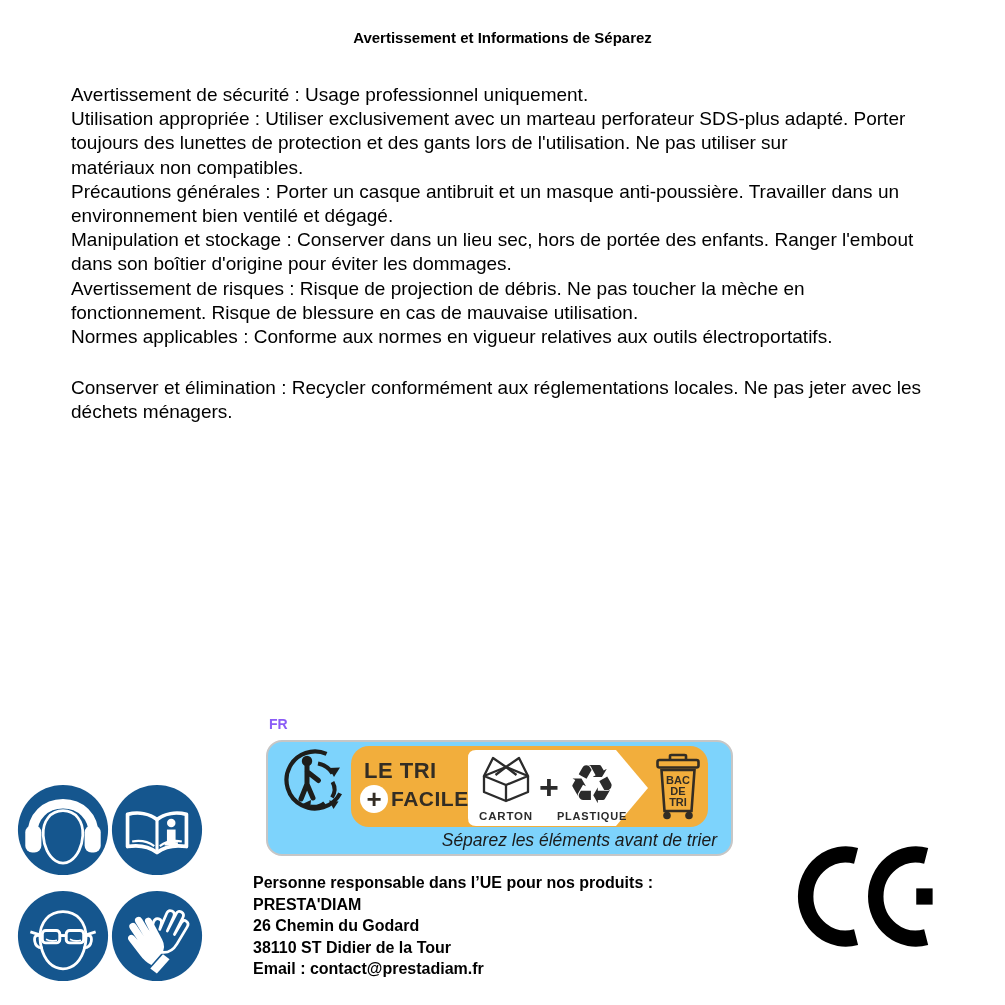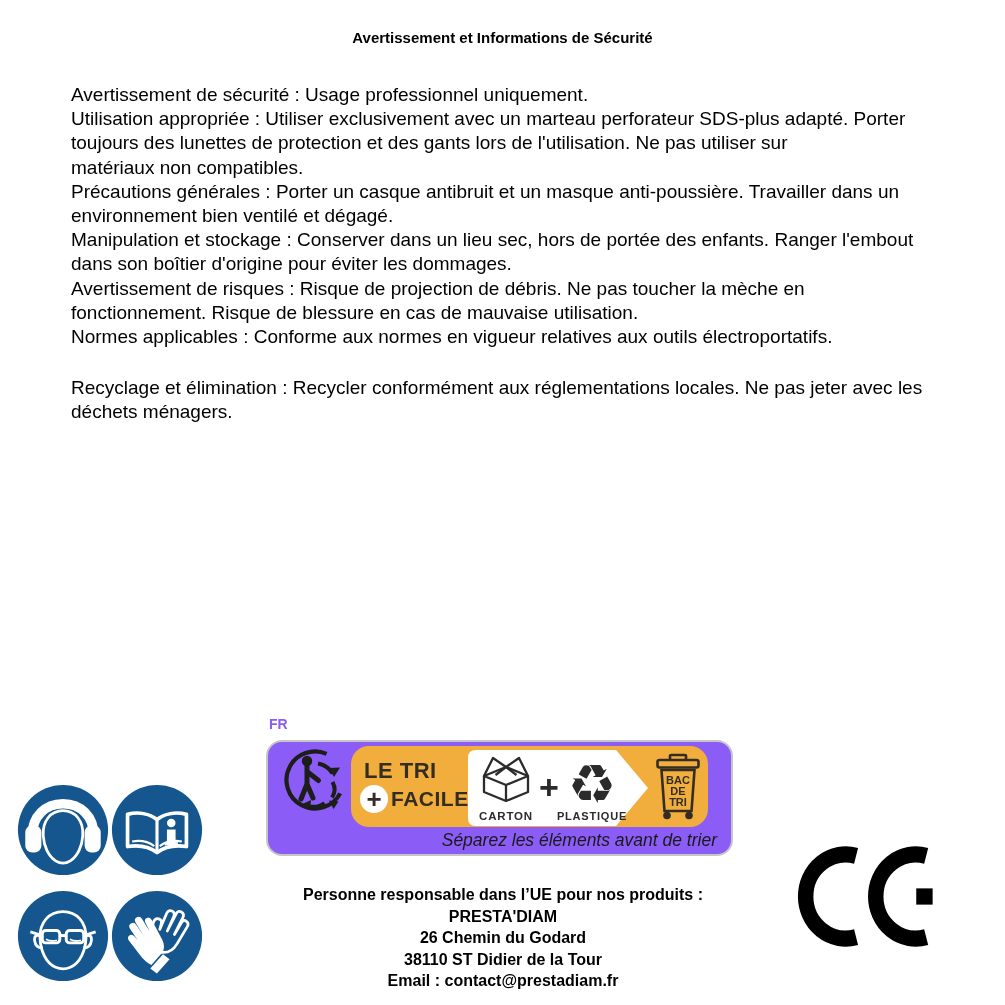--- a/index.html
+++ b/index.html
@@ -23,50 +23,50 @@
   .picto.book    { left:111px; top:784px; }
   .picto.goggles { left:17px;  top:890px; }
   .picto.gloves  { left:111px; top:890px; }
 
   .fr-label{
     position:absolute; left:269px; top:716px;
     font-size:14px; font-weight:bold; color:#8b5cf6;
   }
   .tri-box{
     position:absolute; left:266px; top:740px; width:467px; height:116px;
-    background:#8b5cf6; border:2px solid #c6c6c6; border-radius:16px;
+    background:#7dd3fc; border:2px solid #c6c6c6; border-radius:16px;
   }
   .tri-box svg{ display:block; width:463px; height:112px; }
 
   .address-block{
     position:absolute; left:253px; top:872px; width:500px;
-    text-align:center; font-size:16px; font-weight:bold;
-    line-height:21.6px; white-space:pre-line;margin-top:12px;
+    text-align:left; font-size:16px; font-weight:bold;
+    line-height:21.6px; white-space:pre-line;
   }
 
   .ce-mark{ position:absolute; left:797px; top:843px; width:142px; height:107px; }
   .ce-mark svg{ display:block; width:100%; height:100%; }
 </style>
 </head>
 <body>
 
-<div class="doc-title">Avertissement et Informations de Sécurité</div>
+<div class="doc-title">Avertissement et Informations de Séparez</div>
 
 <div class="safety-block block1">Avertissement de sécurité : Usage professionnel uniquement.
 Utilisation appropriée : Utiliser exclusivement avec un marteau perforateur SDS-plus adapté. Porter
 toujours des lunettes de protection et des gants lors de l'utilisation. Ne pas utiliser sur
 matériaux non compatibles.
 Précautions générales : Porter un casque antibruit et un masque anti-poussière. Travailler dans un
 environnement bien ventilé et dégagé.
 Manipulation et stockage : Conserver dans un lieu sec, hors de portée des enfants. Ranger l'embout
 dans son boîtier d'origine pour éviter les dommages.
 Avertissement de risques : Risque de projection de débris. Ne pas toucher la mèche en
 fonctionnement. Risque de blessure en cas de mauvaise utilisation.
 Normes applicables : Conforme aux normes en vigueur relatives aux outils électroportatifs.</div>
-<div class="safety-block block2">Recyclage et élimination : Recycler conformément aux réglementations locales. Ne pas jeter avec les
+<div class="safety-block block2">Conserver et élimination : Recycler conformément aux réglementations locales. Ne pas jeter avec les
 déchets ménagers.</div>
 
 <div class="picto ear">
   <svg viewBox="0 0 100 100">
     <circle cx="50" cy="50" r="49" fill="#15568E"></circle>
     <path d="M50 29 C 63.5 29 72.5 40.5 71.5 56 C 70.8 67.5 66 78.5 58 83.5 C 53 86.6 47 86.6 42 83.5 C 34 78.5 29.2 67.5 28.5 56 C 27.5 40.5 36.5 29 50 29 Z" fill="#15568E" stroke="#fff" stroke-width="3"></path>
     <path d="M16.5 56 C 16.5 35 31 21.5 50 21.5 C 69 21.5 83.5 35 83.5 56" fill="none" stroke="#fff" stroke-width="10.5"></path>
     <rect x="9" y="45" width="17.5" height="29.5" rx="7.5" fill="#fff"></rect>
     <rect x="73.5" y="45" width="17.5" height="29.5" rx="7.5" fill="#fff"></rect>
   </svg>

